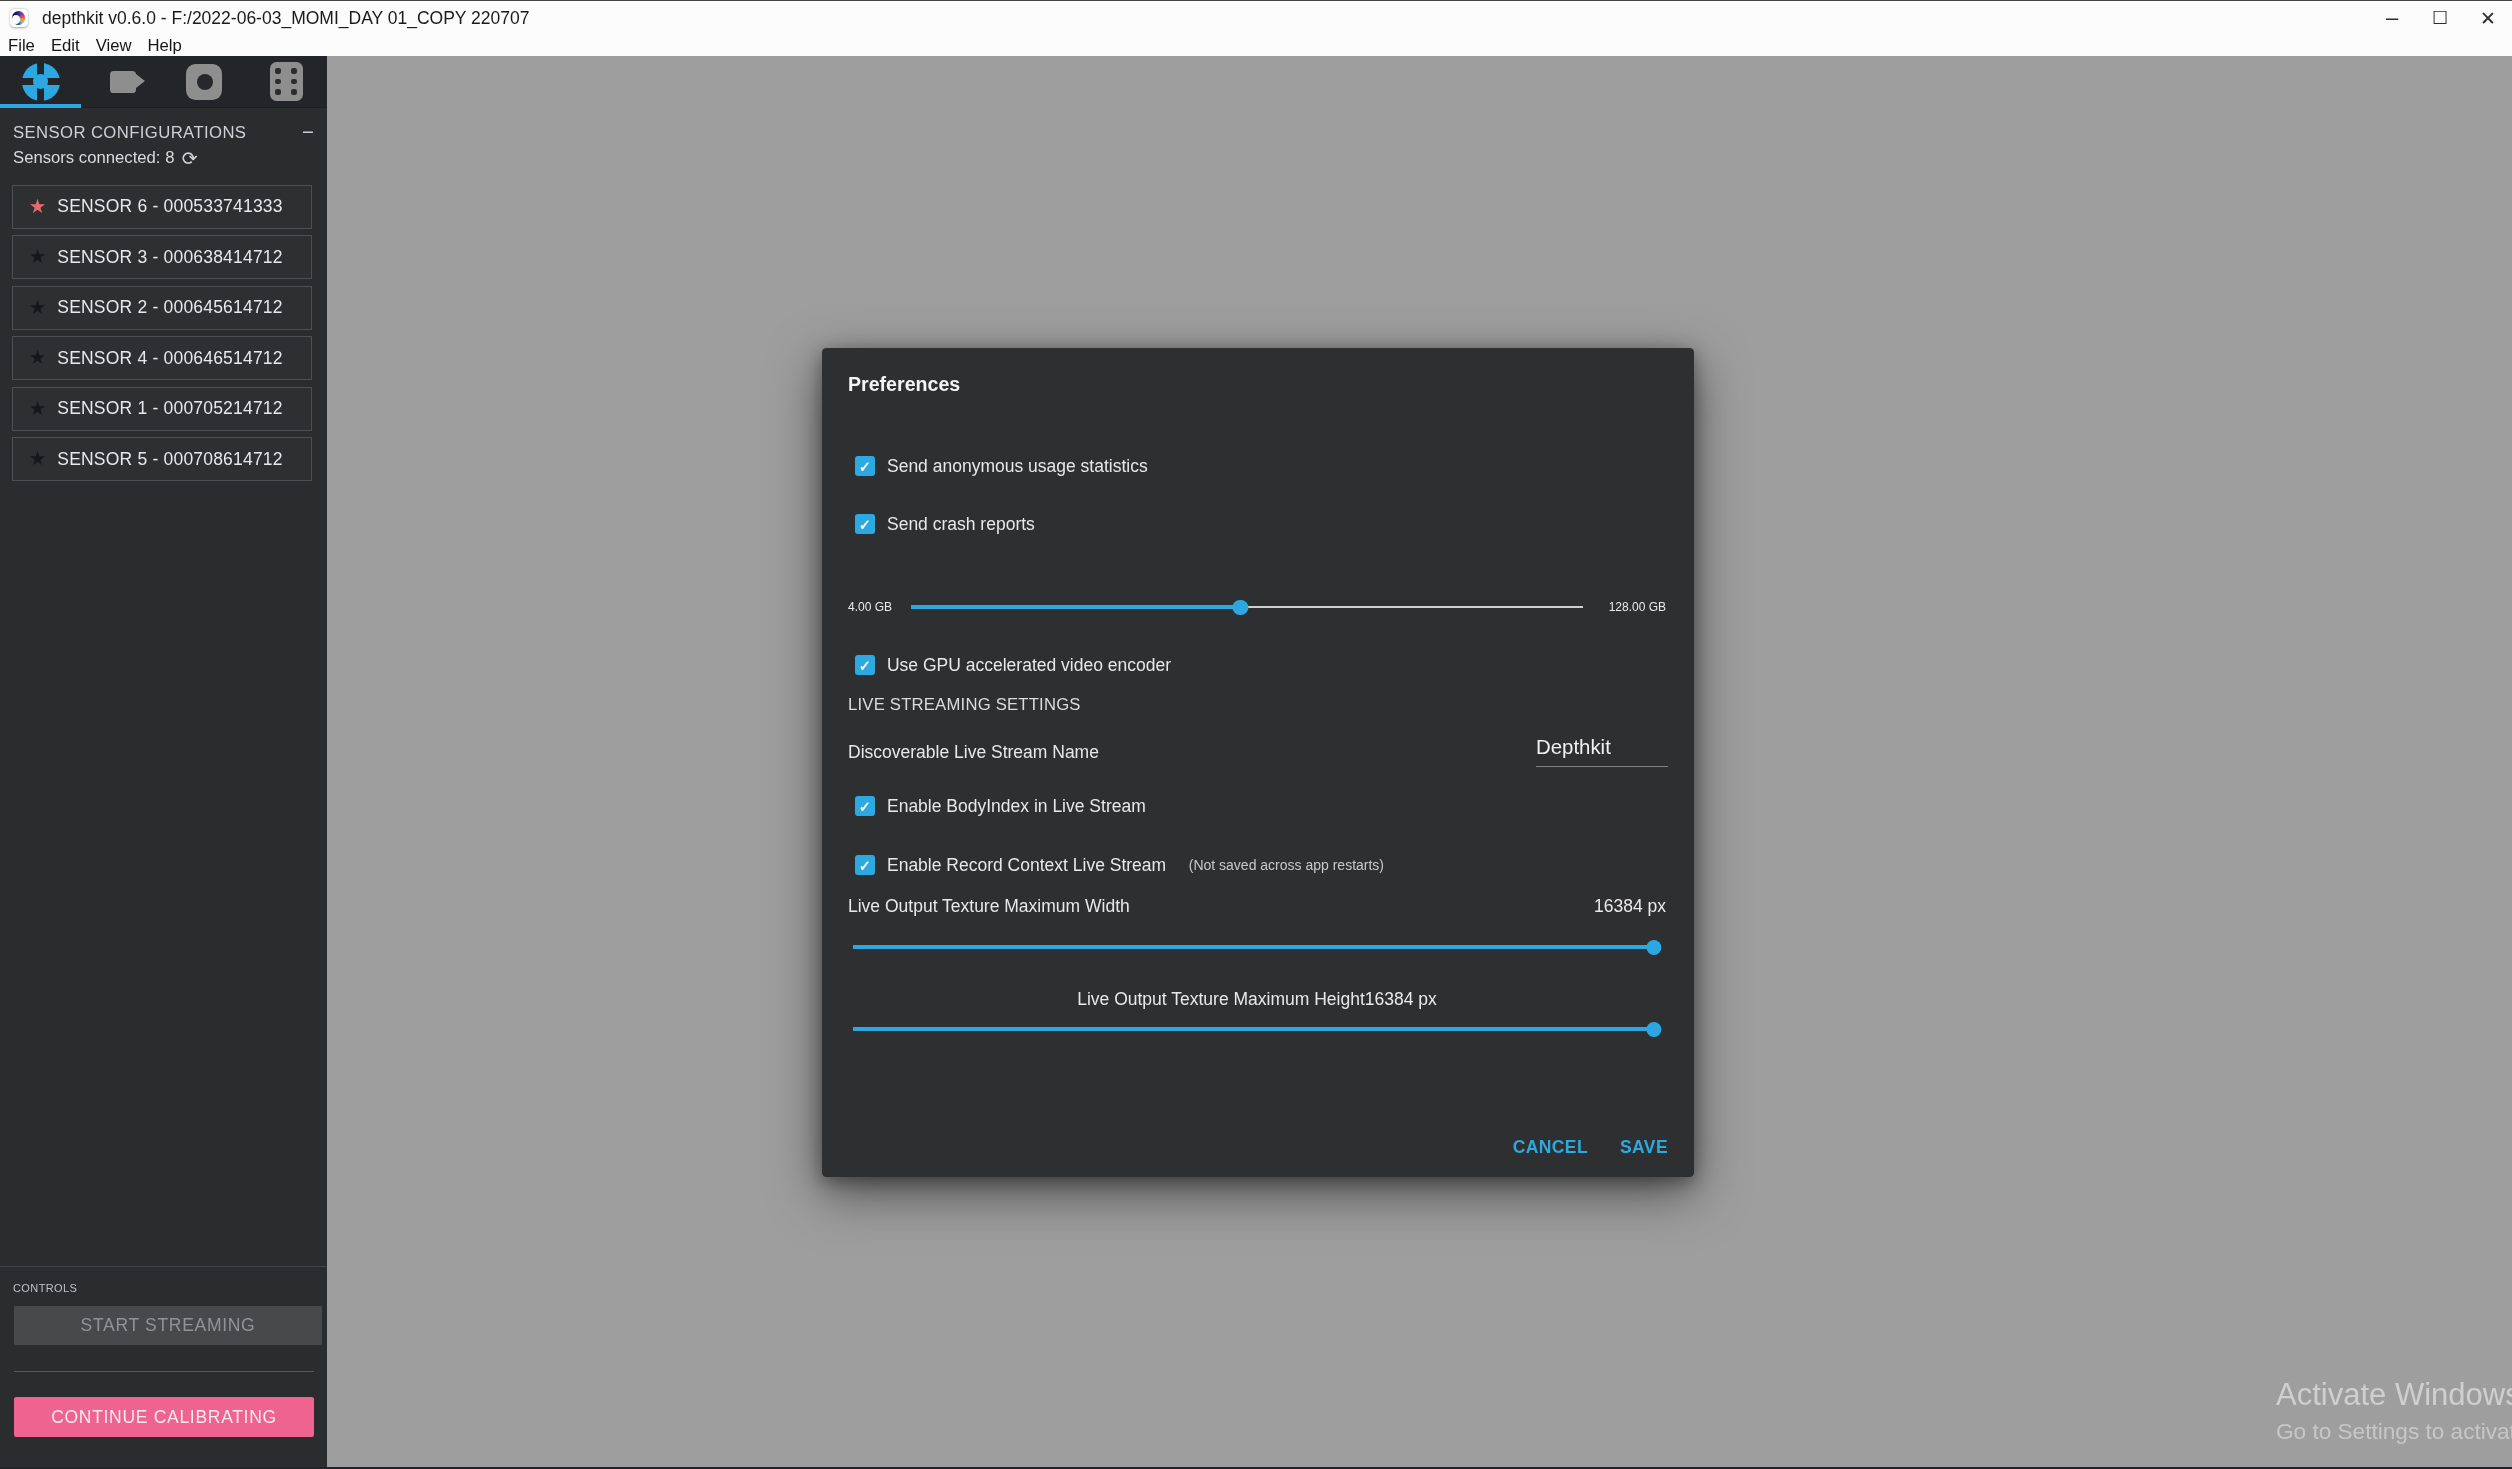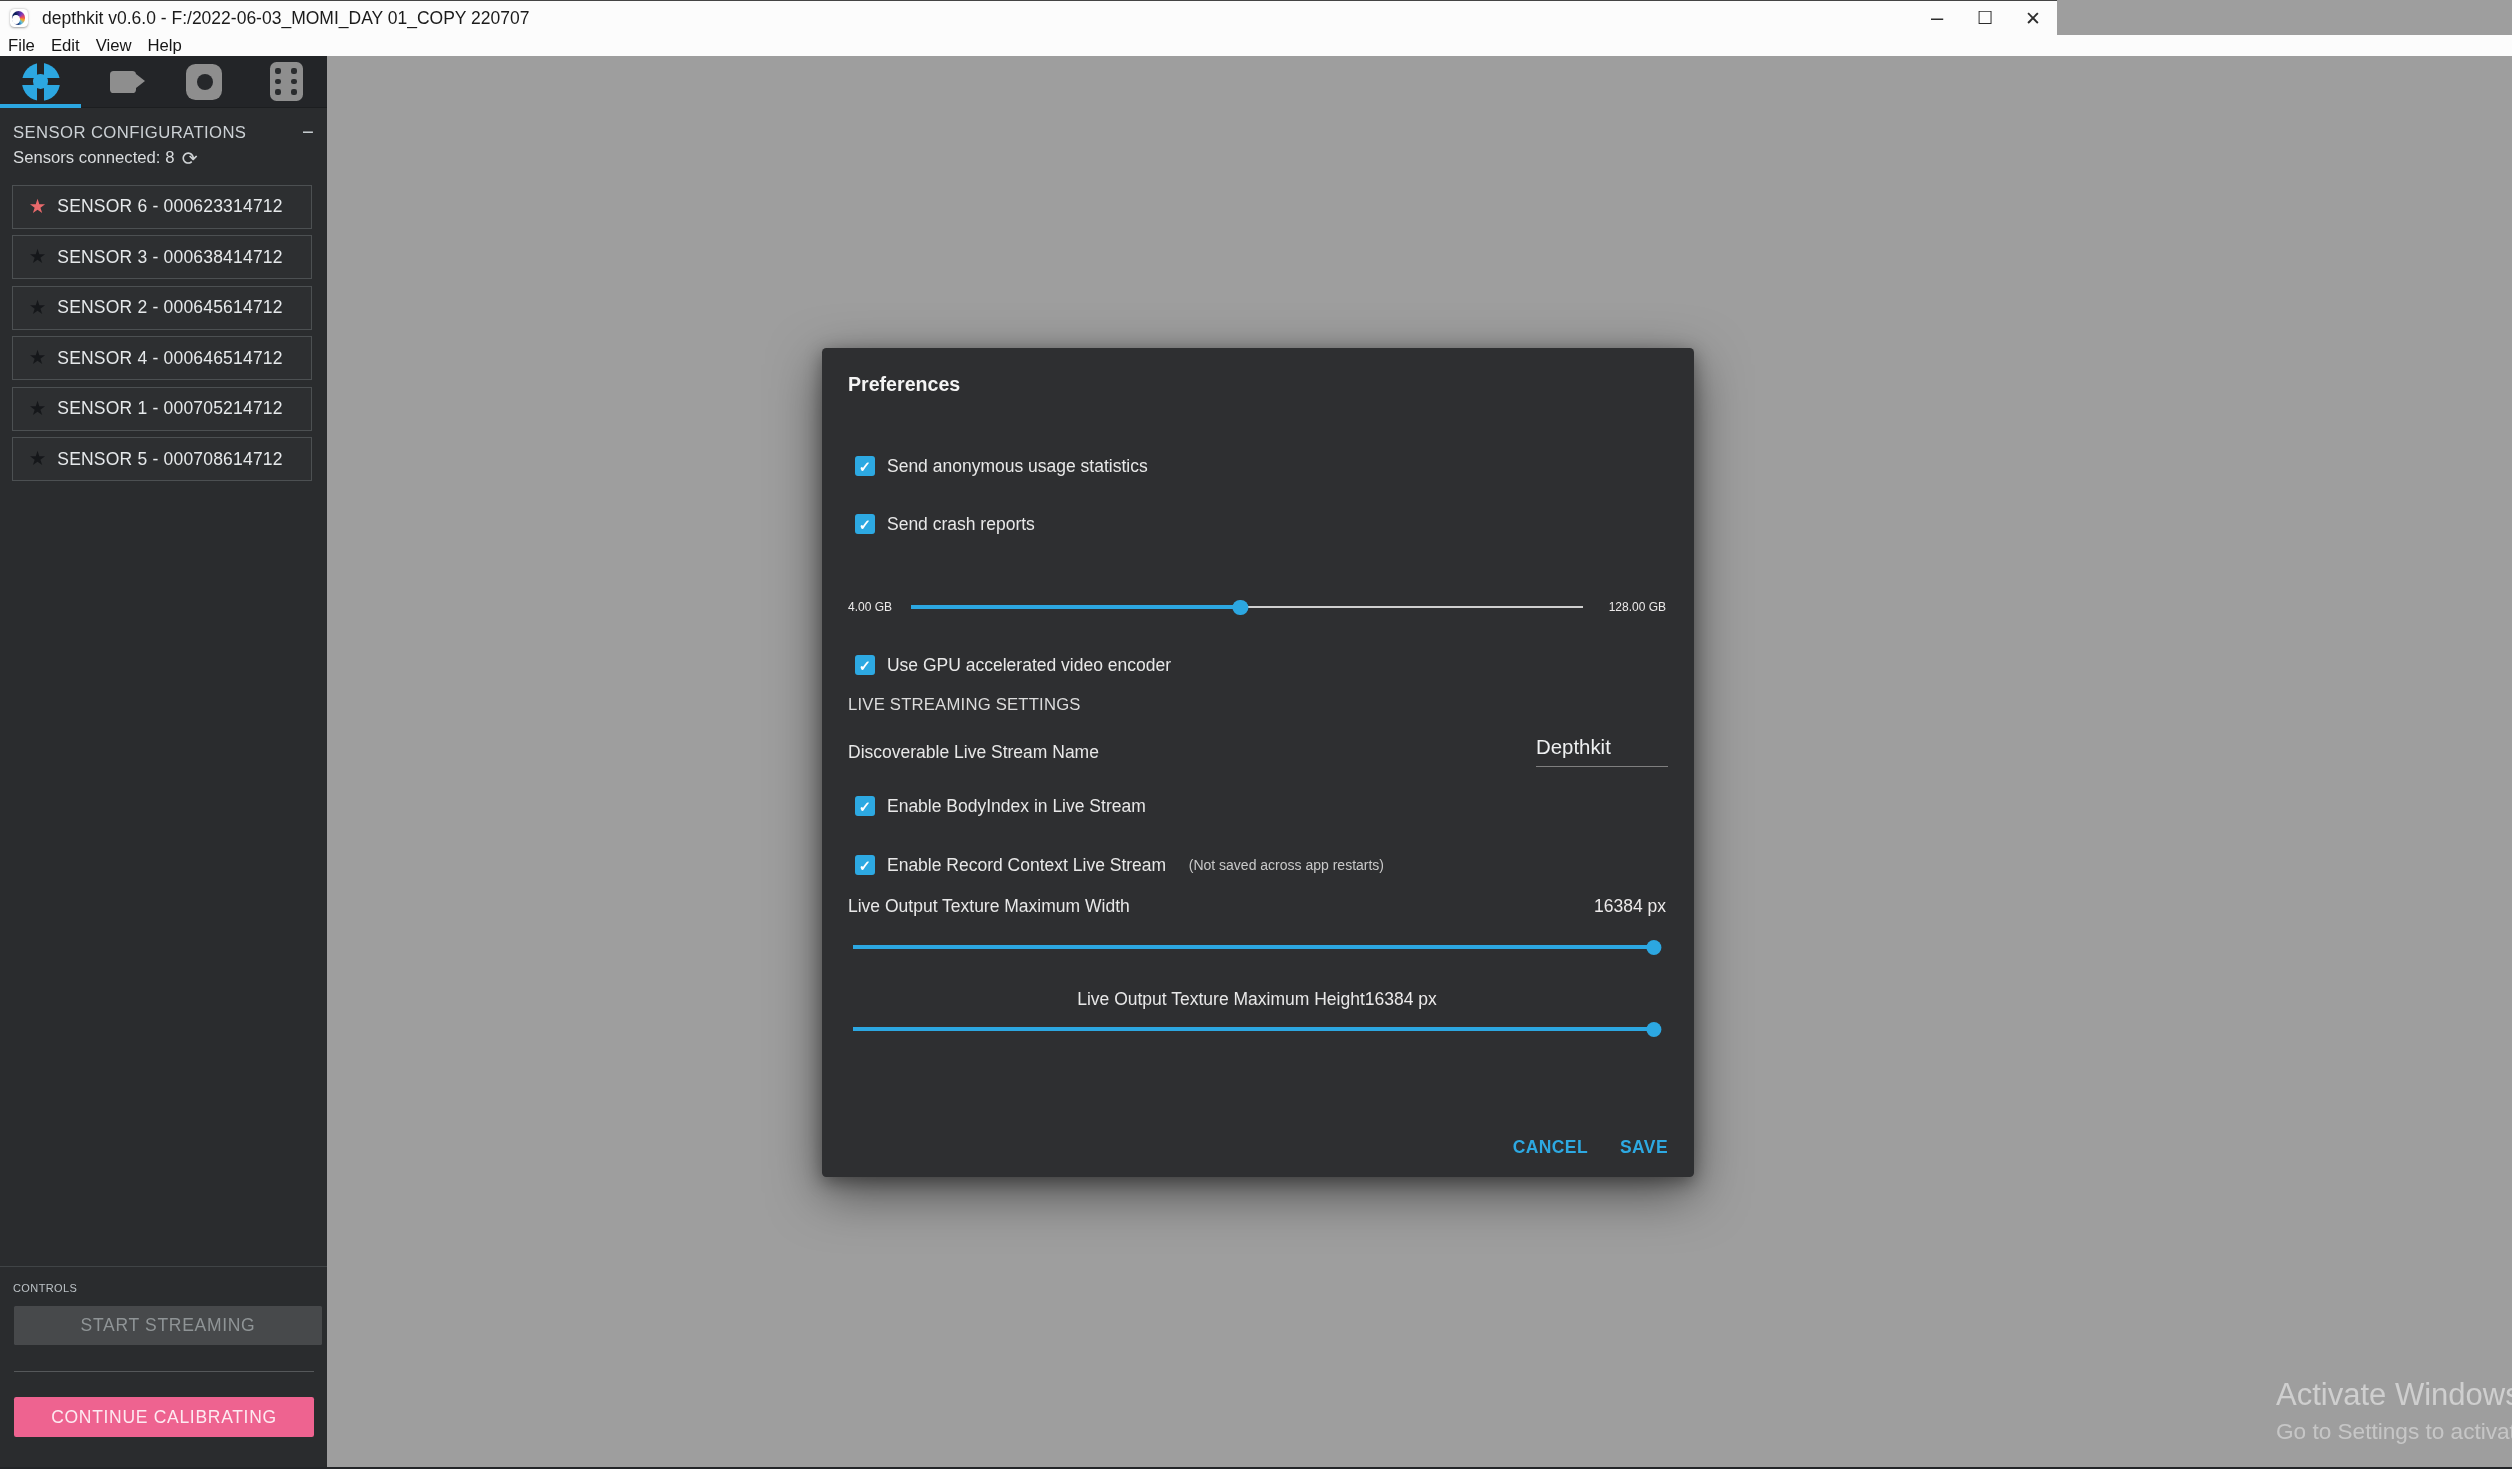--- a/index.html
+++ b/index.html
@@ -6,21 +6,21 @@
   html { background:#ffffff; }
   body {
     width:2512px; height:1470px; margin:0; position:relative; overflow:hidden;
     background:#9e9e9e;
     font-family:"Liberation Sans", sans-serif;
     -webkit-font-smoothing:antialiased;
   }
 
   
   .titlebar {
-    position:absolute; left:0; top:0; width:2057px; height:35px;
+    position:absolute; left:0; top:0; width:2512px; height:35px;
     background:#fcfcfc; border-top:1.5px solid #454545;
     display:flex; align-items:center;
   }
   .app-icon {
     width:18px; height:18px; margin-left:9.5px; border-radius:4.4px;
     background:#ffffff; box-shadow:0 0.7px 2.2px rgba(0,0,0,.35);
     position:relative; overflow:hidden; flex:0 0 auto;
   }
   .app-icon-glyph {
     position:absolute; inset:2.2px; border-radius:50%;
@@ -249,21 +249,21 @@
   </div>
 
   <div class="connected-row">
     <span>Sensors connected: 8</span>
     <span class="refresh-icon">⟳</span>
   </div>
 
   <div class="sensor-list">
     <div class="sensor-item">
       <span class="star-icon star-red">★</span>
-      <span class="sensor-label">SENSOR 6 - 000623314712</span>
+      <span class="sensor-label">SENSOR 6 - 000533741333</span>
     </div>
     <div class="sensor-item">
       <span class="star-icon star-dark">★</span>
       <span class="sensor-label">SENSOR 3 - 000638414712</span>
     </div>
     <div class="sensor-item">
       <span class="star-icon star-dark">★</span>
       <span class="sensor-label">SENSOR 2 - 000645614712</span>
     </div>
     <div class="sensor-item">

